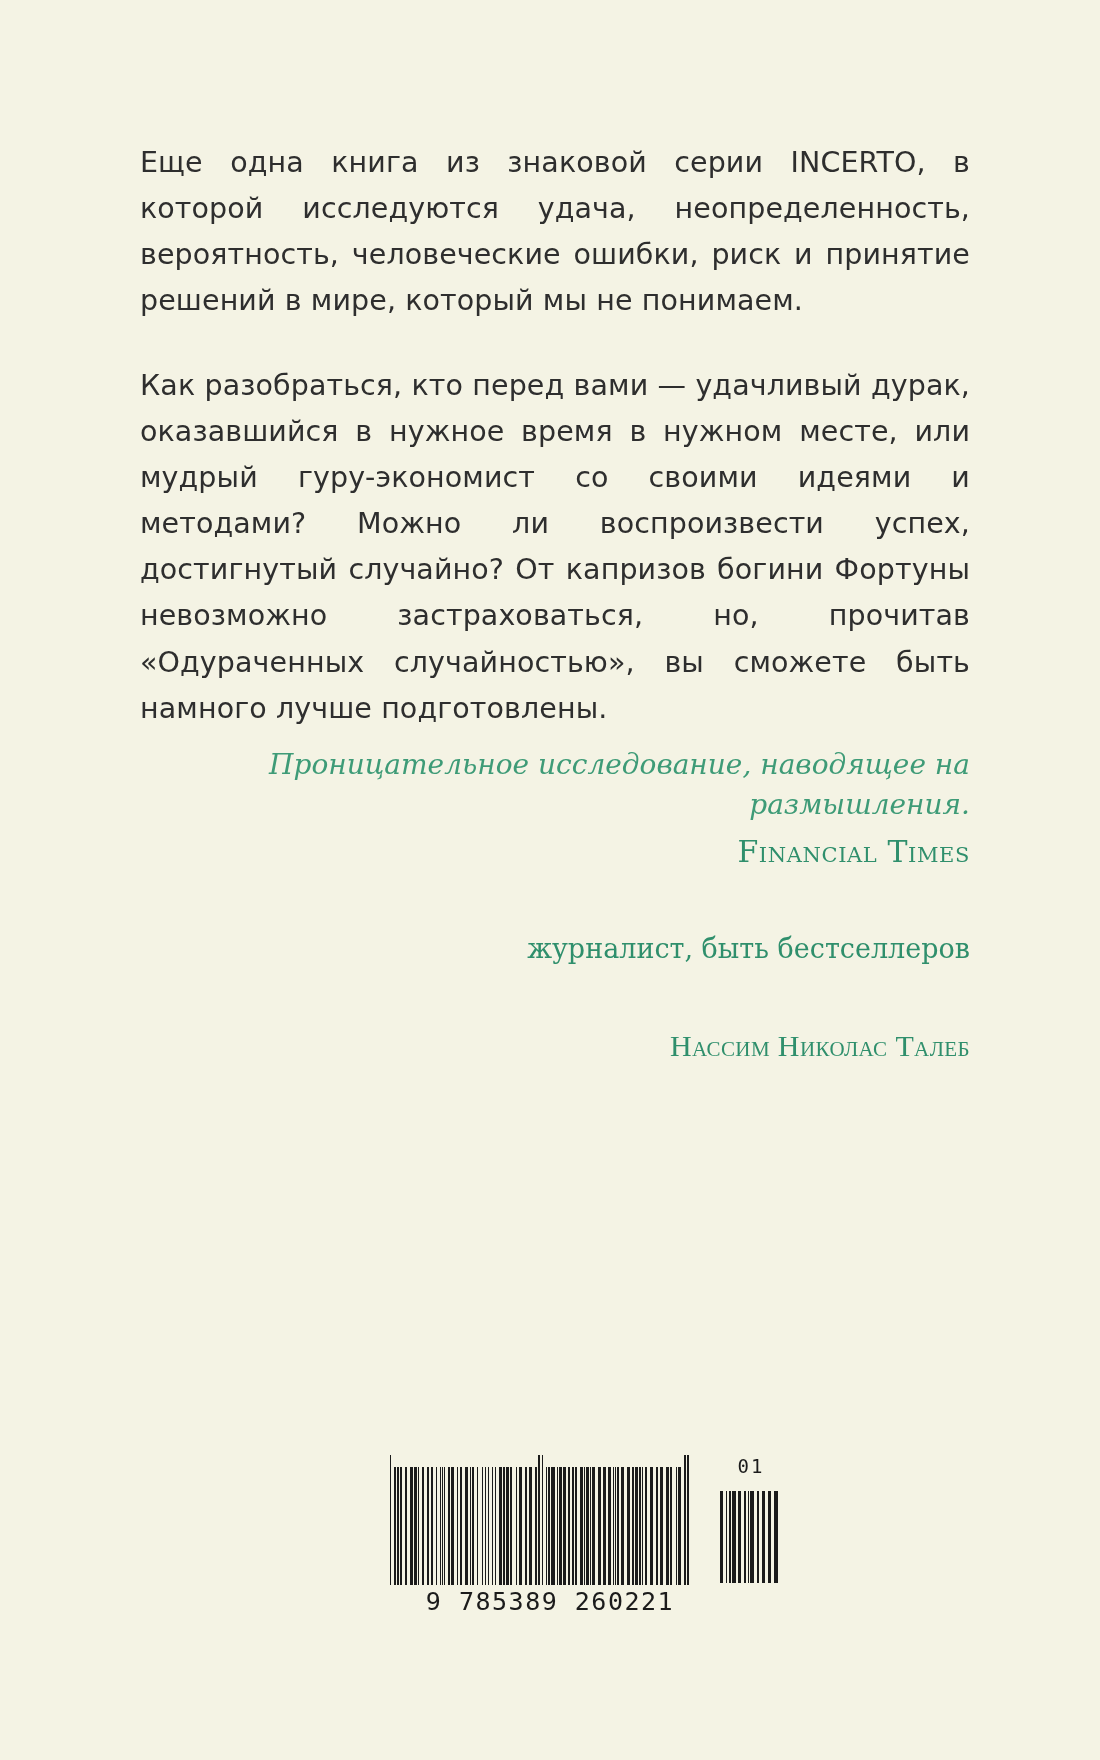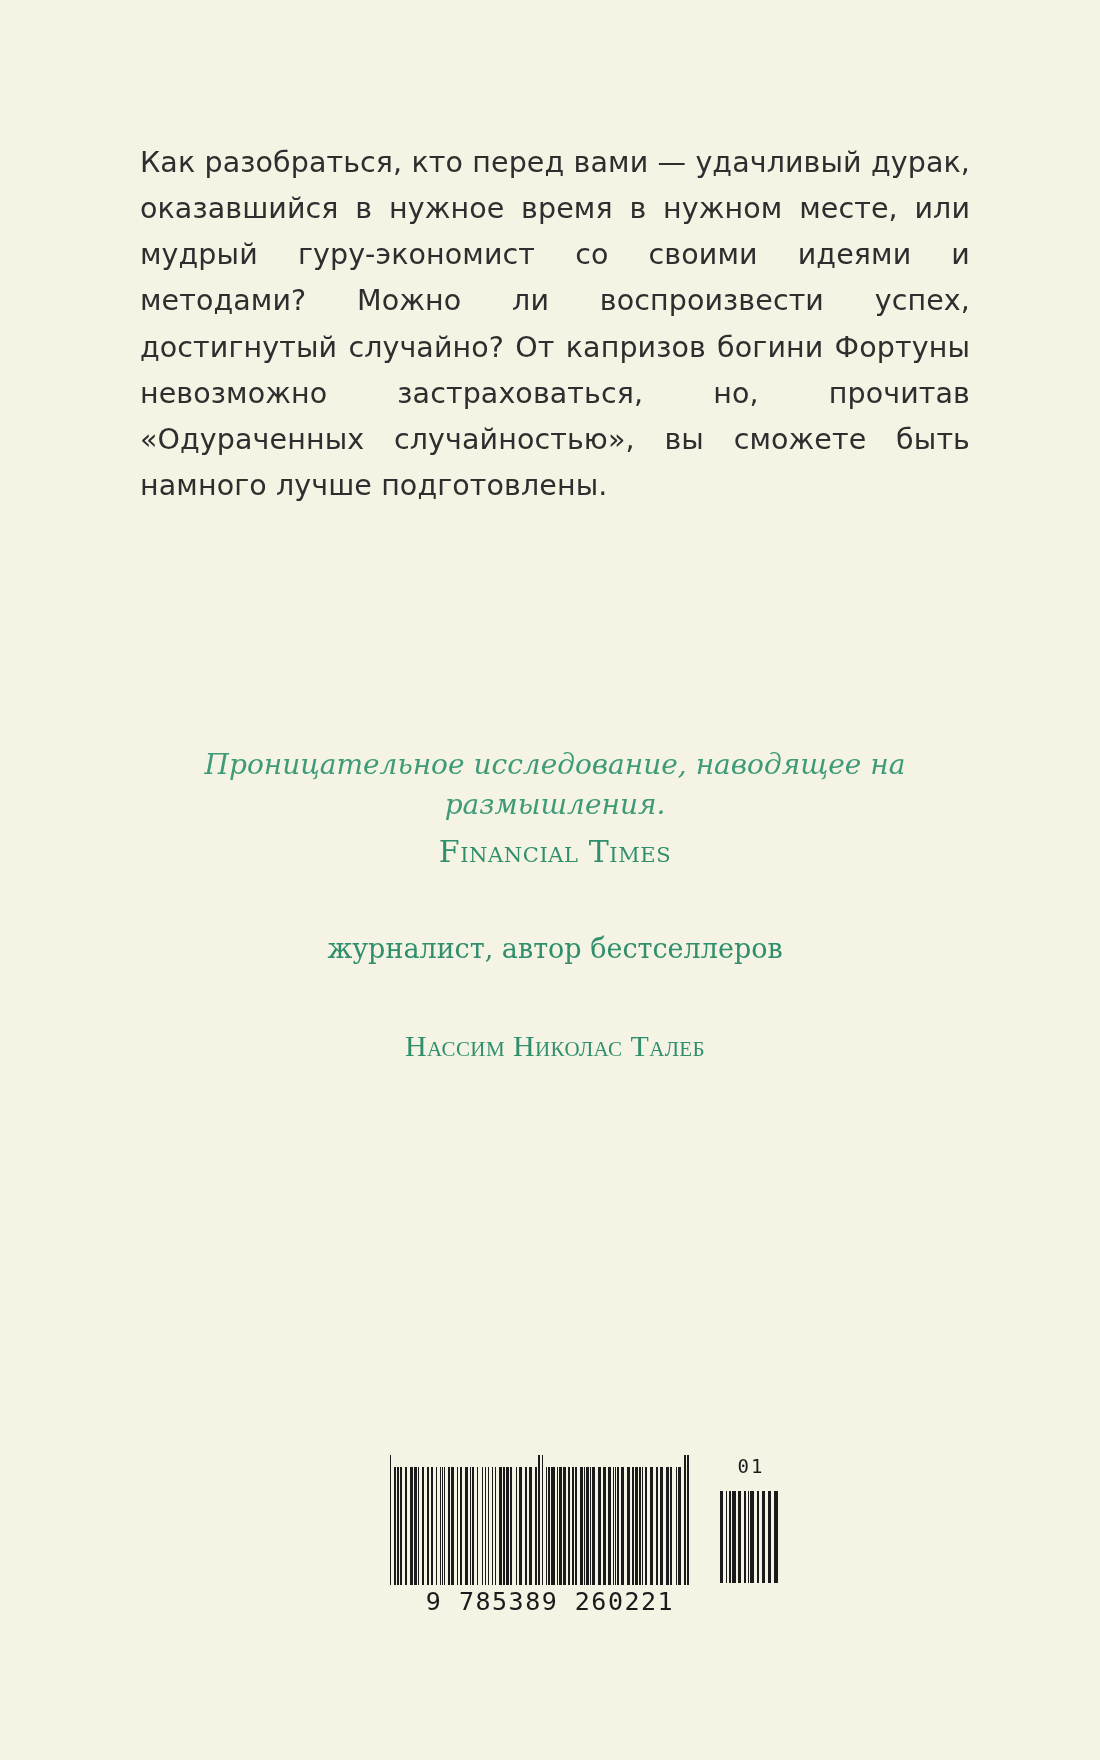--- a/index.html
+++ b/index.html
@@ -36,21 +36,21 @@
     letter-spacing: 0.1px;
     font-family: "DejaVu Sans", sans-serif;
   }
   .blurb p:last-child { margin-bottom: 0; }
 
   .quotes {
     position: absolute;
     left: 140px;
     top: 745px;
     width: 830px;
-    text-align: center;
+    text-align: right;
   }
   .quote-block {
     margin-bottom: 58px;
   }
   .quote-block:last-child { margin-bottom: 0; }
   .quote-text {
     font-family: "DejaVu Serif", serif;
     font-style: italic;
     font-size: 28px;
     line-height: 1.42;
@@ -127,33 +127,34 @@
   .addon .bars {
     height: 104px;
   }
 </style>
 </head>
 <body>
 
 <div class="page">
 
   <div class="blurb">
+    <p>Еще одна книга из знаковой серии INCERTO, в которой исследуются удача, неопределенность, вероятность, человеческие ошибки, риск и принятие решений в мире, который мы не понимаем.</p>
     <p>Как разобраться, кто перед вами — удачливый дурак, оказавшийся в нужное время в нужном месте, или мудрый гуру-экономист со своими идеями и методами? Можно ли воспроизвести успех, достигнутый случайно? От капризов богини Фортуны невозможно застраховаться, но, прочитав «Одураченных случайностью», вы сможете быть намного лучше подготовлены.</p>
   </div>
 
   <div class="quotes">
 
     <div class="quote-block">
       <p class="quote-text">Проницательное исследование, наводящее на размышления.</p>
       <p class="quote-source smallcaps">Financial Times</p>
     </div>
 
     <div class="quote-block">
       <p class="quote-source">
-        <span class="line2">журналист, автор бестселлеров</span>
+        <span class="line2">журналист, быть бестселлеров</span>
       </p>
     </div>
 
     <div class="quote-block">
       <p class="quote-source caps-name">Нассим Николас Талеб</p>
     </div>
 
   </div>
 
   <div class="barcode-wrap">

